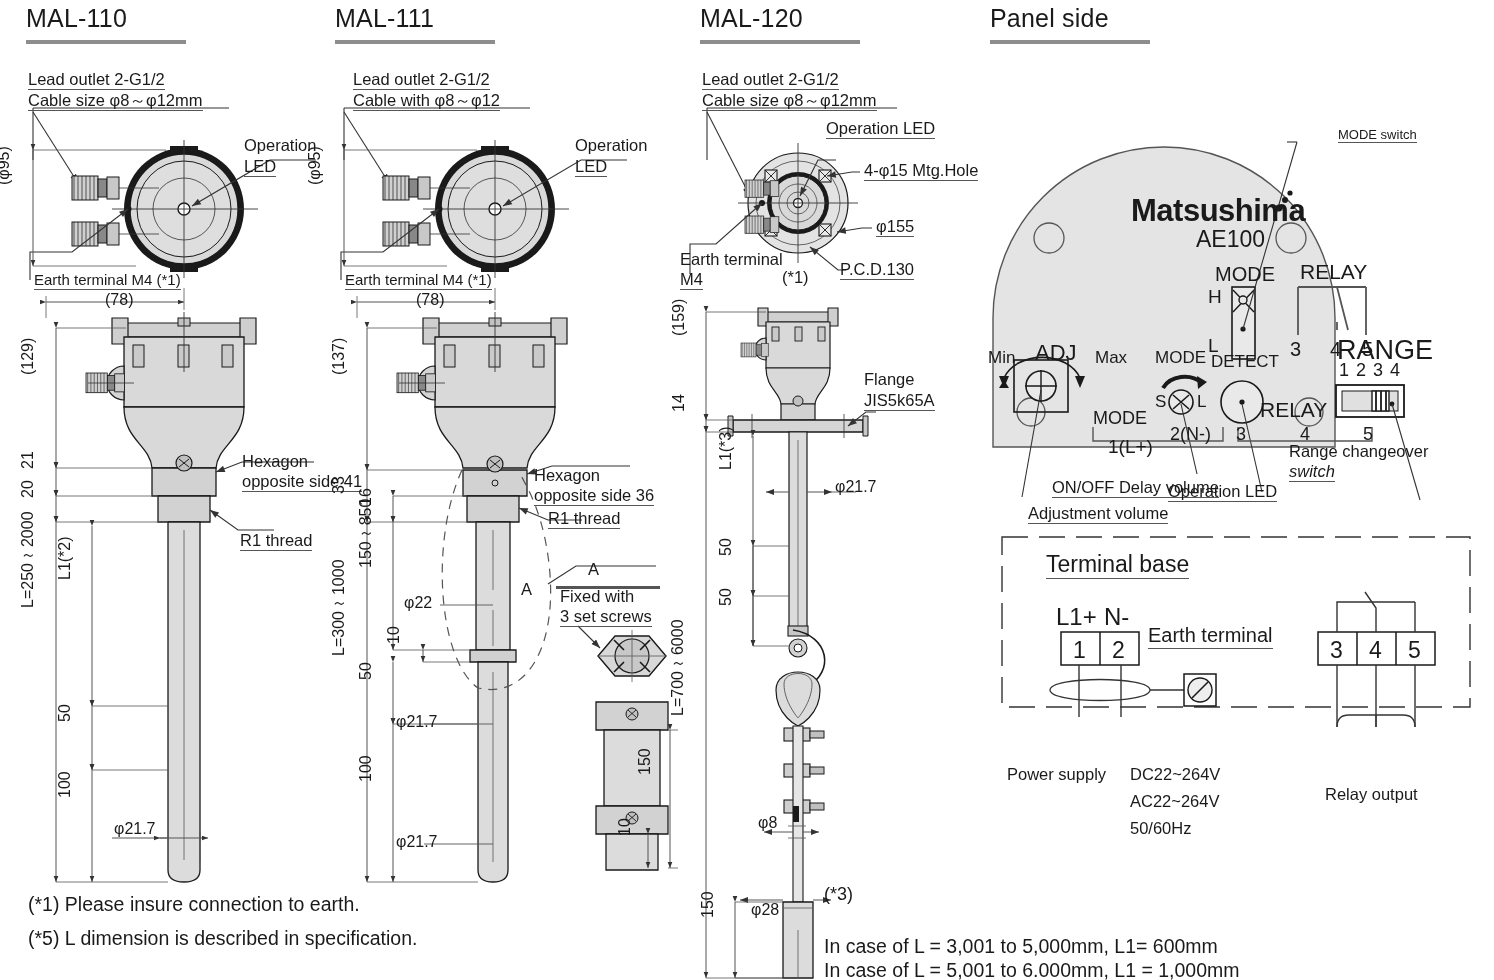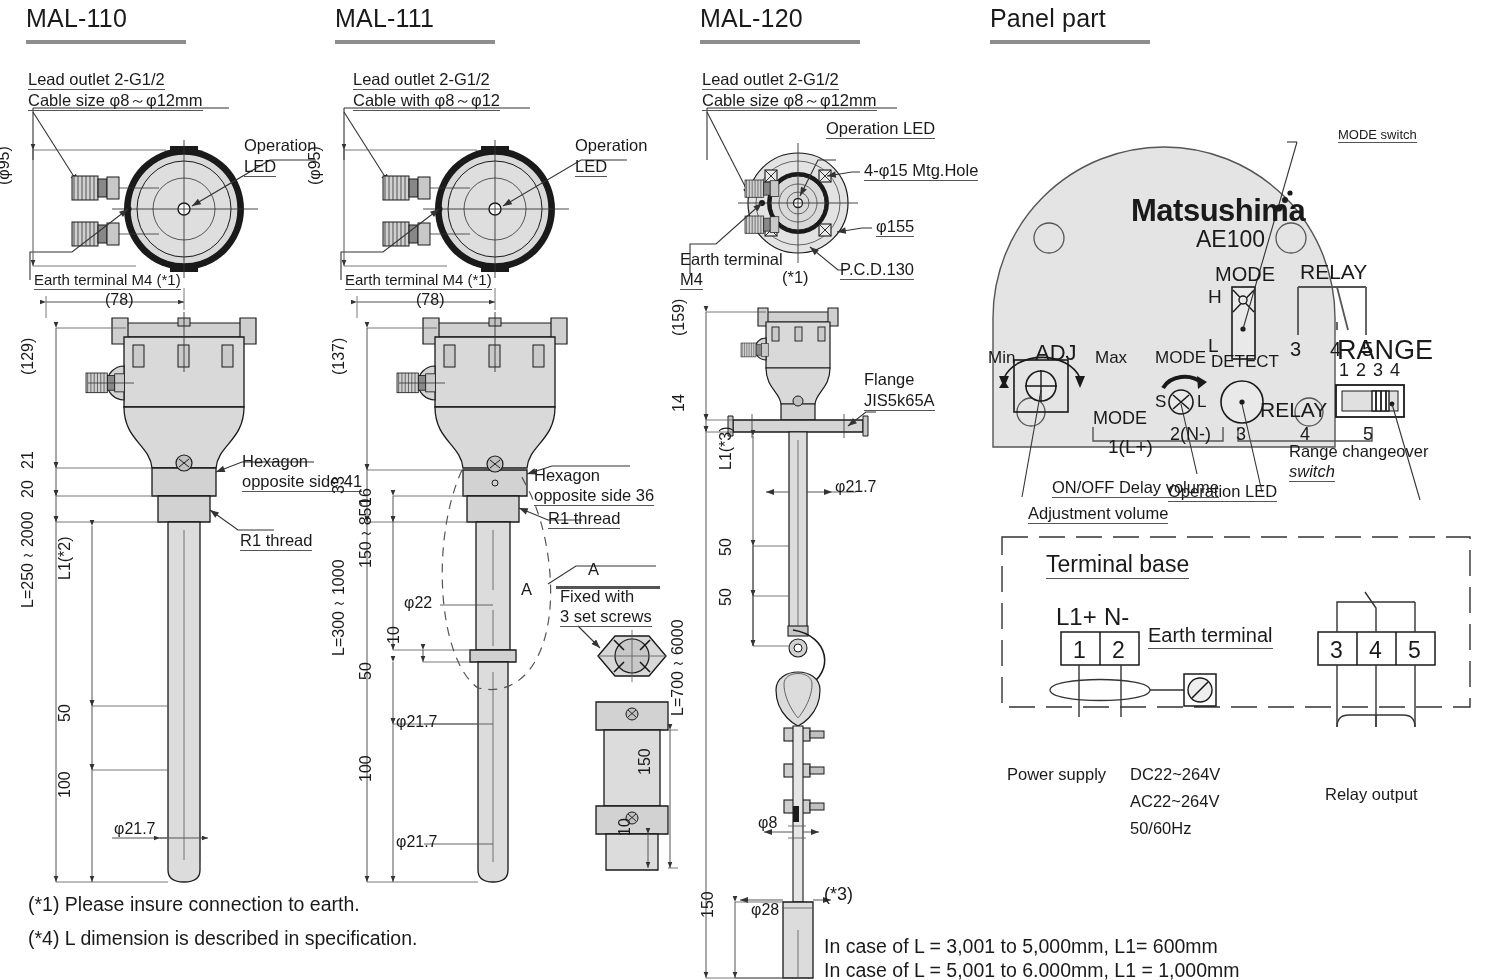--- a/index.html
+++ b/index.html
@@ -462,21 +462,21 @@
     <path d="M1376,632 v-24 L1365,592" fill="none" stroke="#333" stroke-width="1.4"></path>
 
     <path d="M1337,727 q0,-12 12,-12 h54 q12,0 12,12" fill="none" stroke="#333" stroke-width="1.3"></path>
     <path d="M1376,715 v12" stroke="#333" stroke-width="1.3"></path>
   </g>
 </svg>
 
 <div class="txt hdr" style="left:26px;top:4px;">MAL-110</div>
 <div class="txt hdr" style="left:335px;top:4px;">MAL-111</div>
 <div class="txt hdr" style="left:700px;top:4px;">MAL-120</div>
-<div class="txt hdr" style="left:990px;top:4px;">Panel part</div>
+<div class="txt hdr" style="left:990px;top:4px;">Panel side</div>
 
 <div class="txt lbl ul" style="left:28px;top:70px;">Lead outlet 2-G1/2</div>
 <div class="txt lbl ul" style="left:28px;top:91px;">Cable size φ8～φ12mm</div>
 <div class="txt lbl" style="left:244px;top:136px;">Operation</div>
 <div class="txt lbl ul" style="left:244px;top:157px;">LED</div>
 <div class="txt lbl-s ul" style="left:34px;top:271px;">Earth terminal M4 (*1)</div>
 <div class="txt dim" style="left:105px;top:291px;">(78)</div>
 <div class="txt dimv rot90" style="left:14px;top:185px;">(φ95)</div>
 <div class="txt dimv rot90" style="left:38px;top:375px;">(129)</div>
 <div class="txt dimv rot90" style="left:38px;top:469px;">21</div>
@@ -587,15 +587,15 @@
 <div class="txt" style="left:1330px;top:637px;font-size:23px;">3</div>
 <div class="txt" style="left:1369px;top:637px;font-size:23px;">4</div>
 <div class="txt" style="left:1408px;top:637px;font-size:23px;">5</div>
 <div class="txt lbl" style="left:1007px;top:765px;">Power supply</div>
 <div class="txt lbl" style="left:1130px;top:765px;">DC22~264V</div>
 <div class="txt lbl" style="left:1130px;top:792px;">AC22~264V</div>
 <div class="txt lbl" style="left:1130px;top:819px;">50/60Hz</div>
 <div class="txt lbl" style="left:1325px;top:785px;">Relay output</div>
 
 <div class="txt note" style="left:28px;top:893px;">(*1) Please insure connection to earth.</div>
-<div class="txt note" style="left:28px;top:927px;">(*4) L dimension is described in specification.</div>
+<div class="txt note" style="left:28px;top:927px;">(*5) L dimension is described in specification.</div>
 
 </div>
 
 </body></html>

